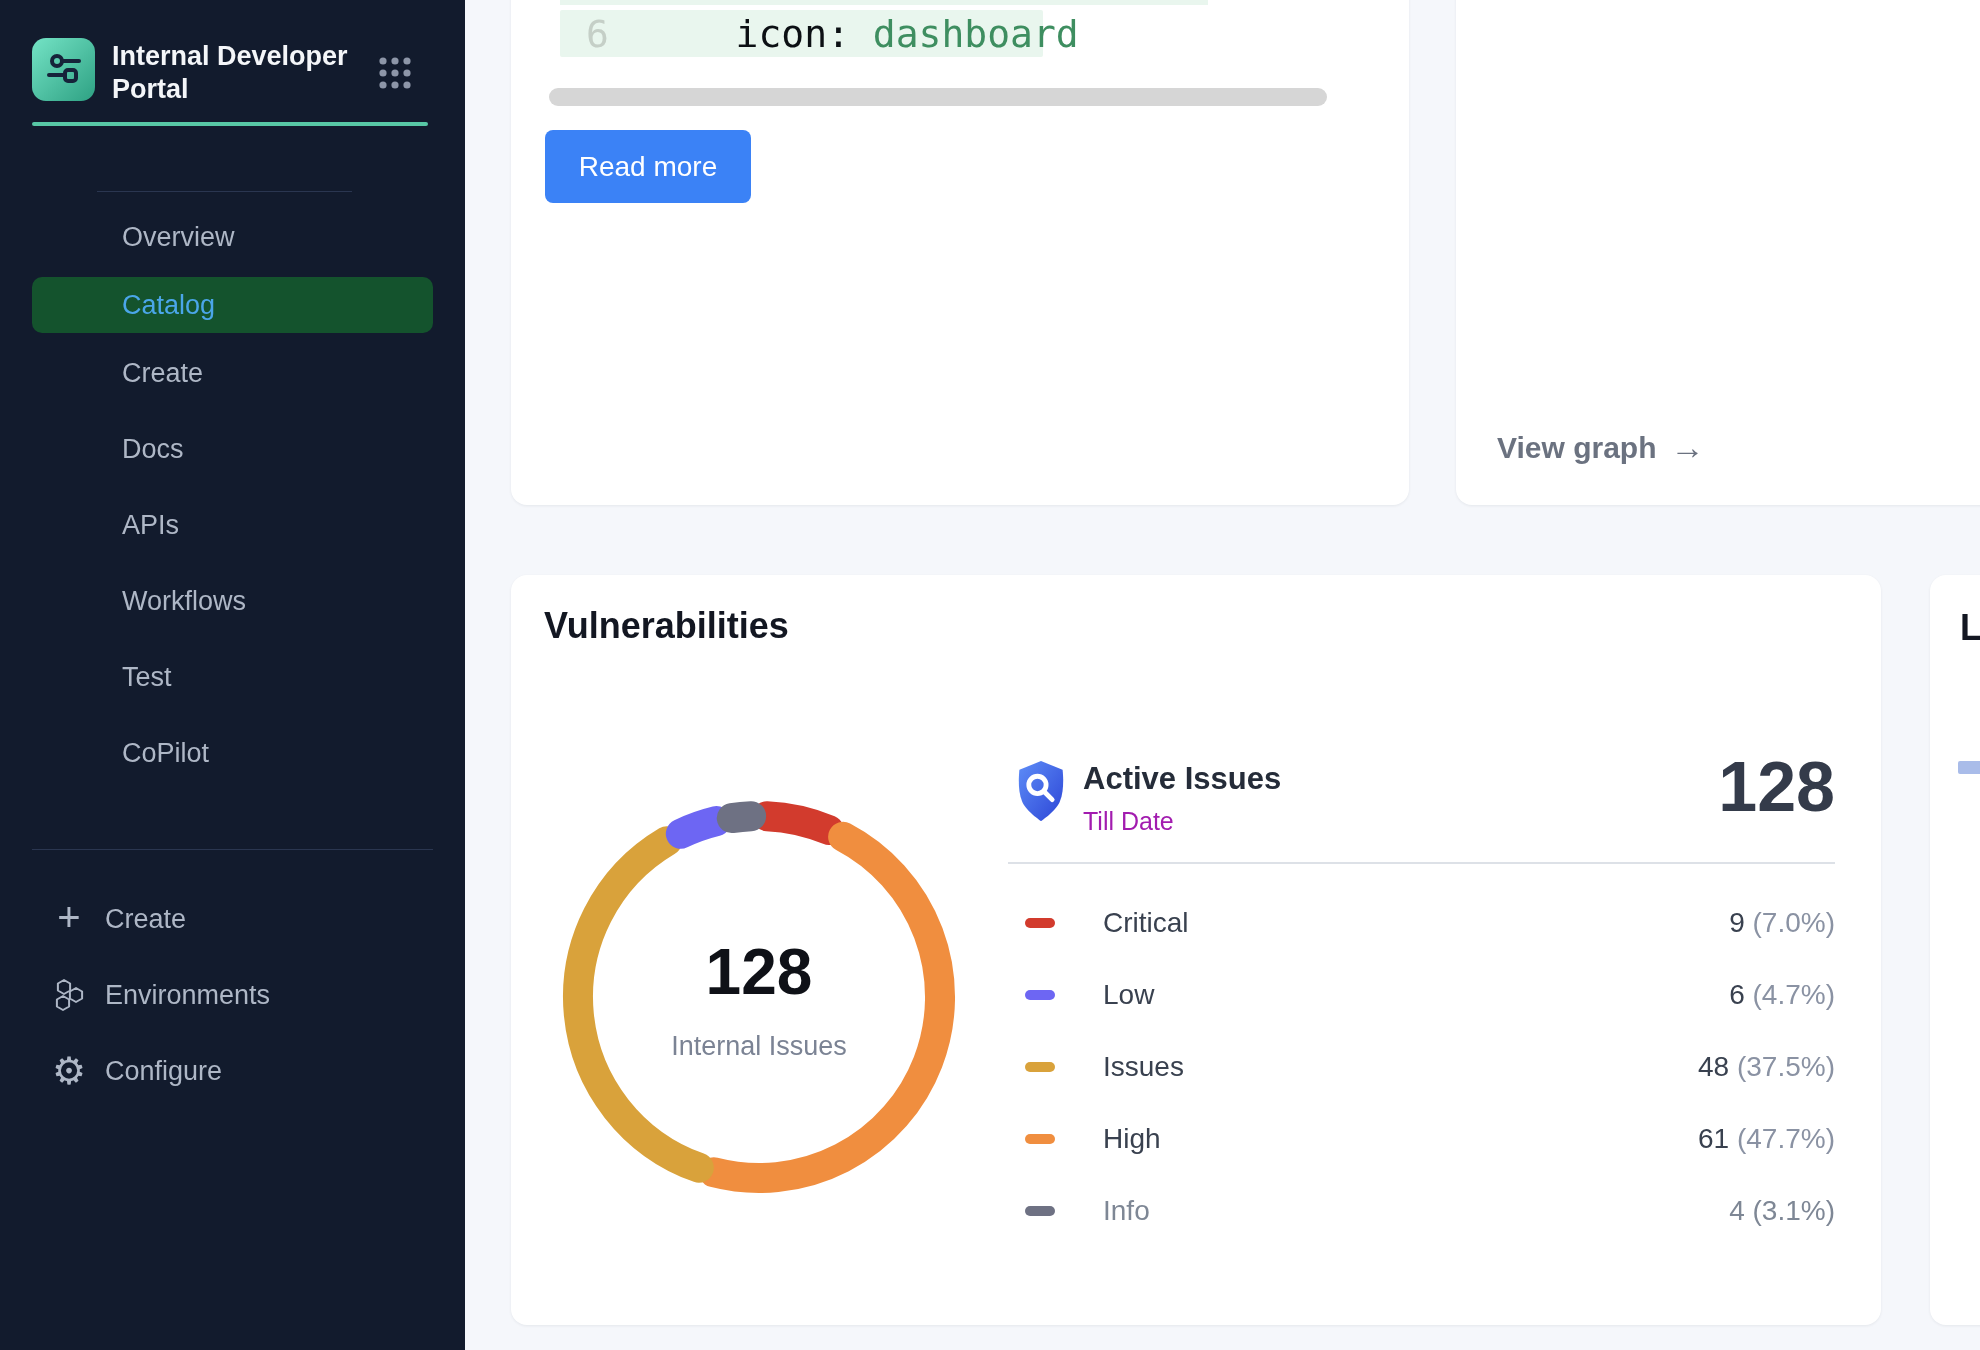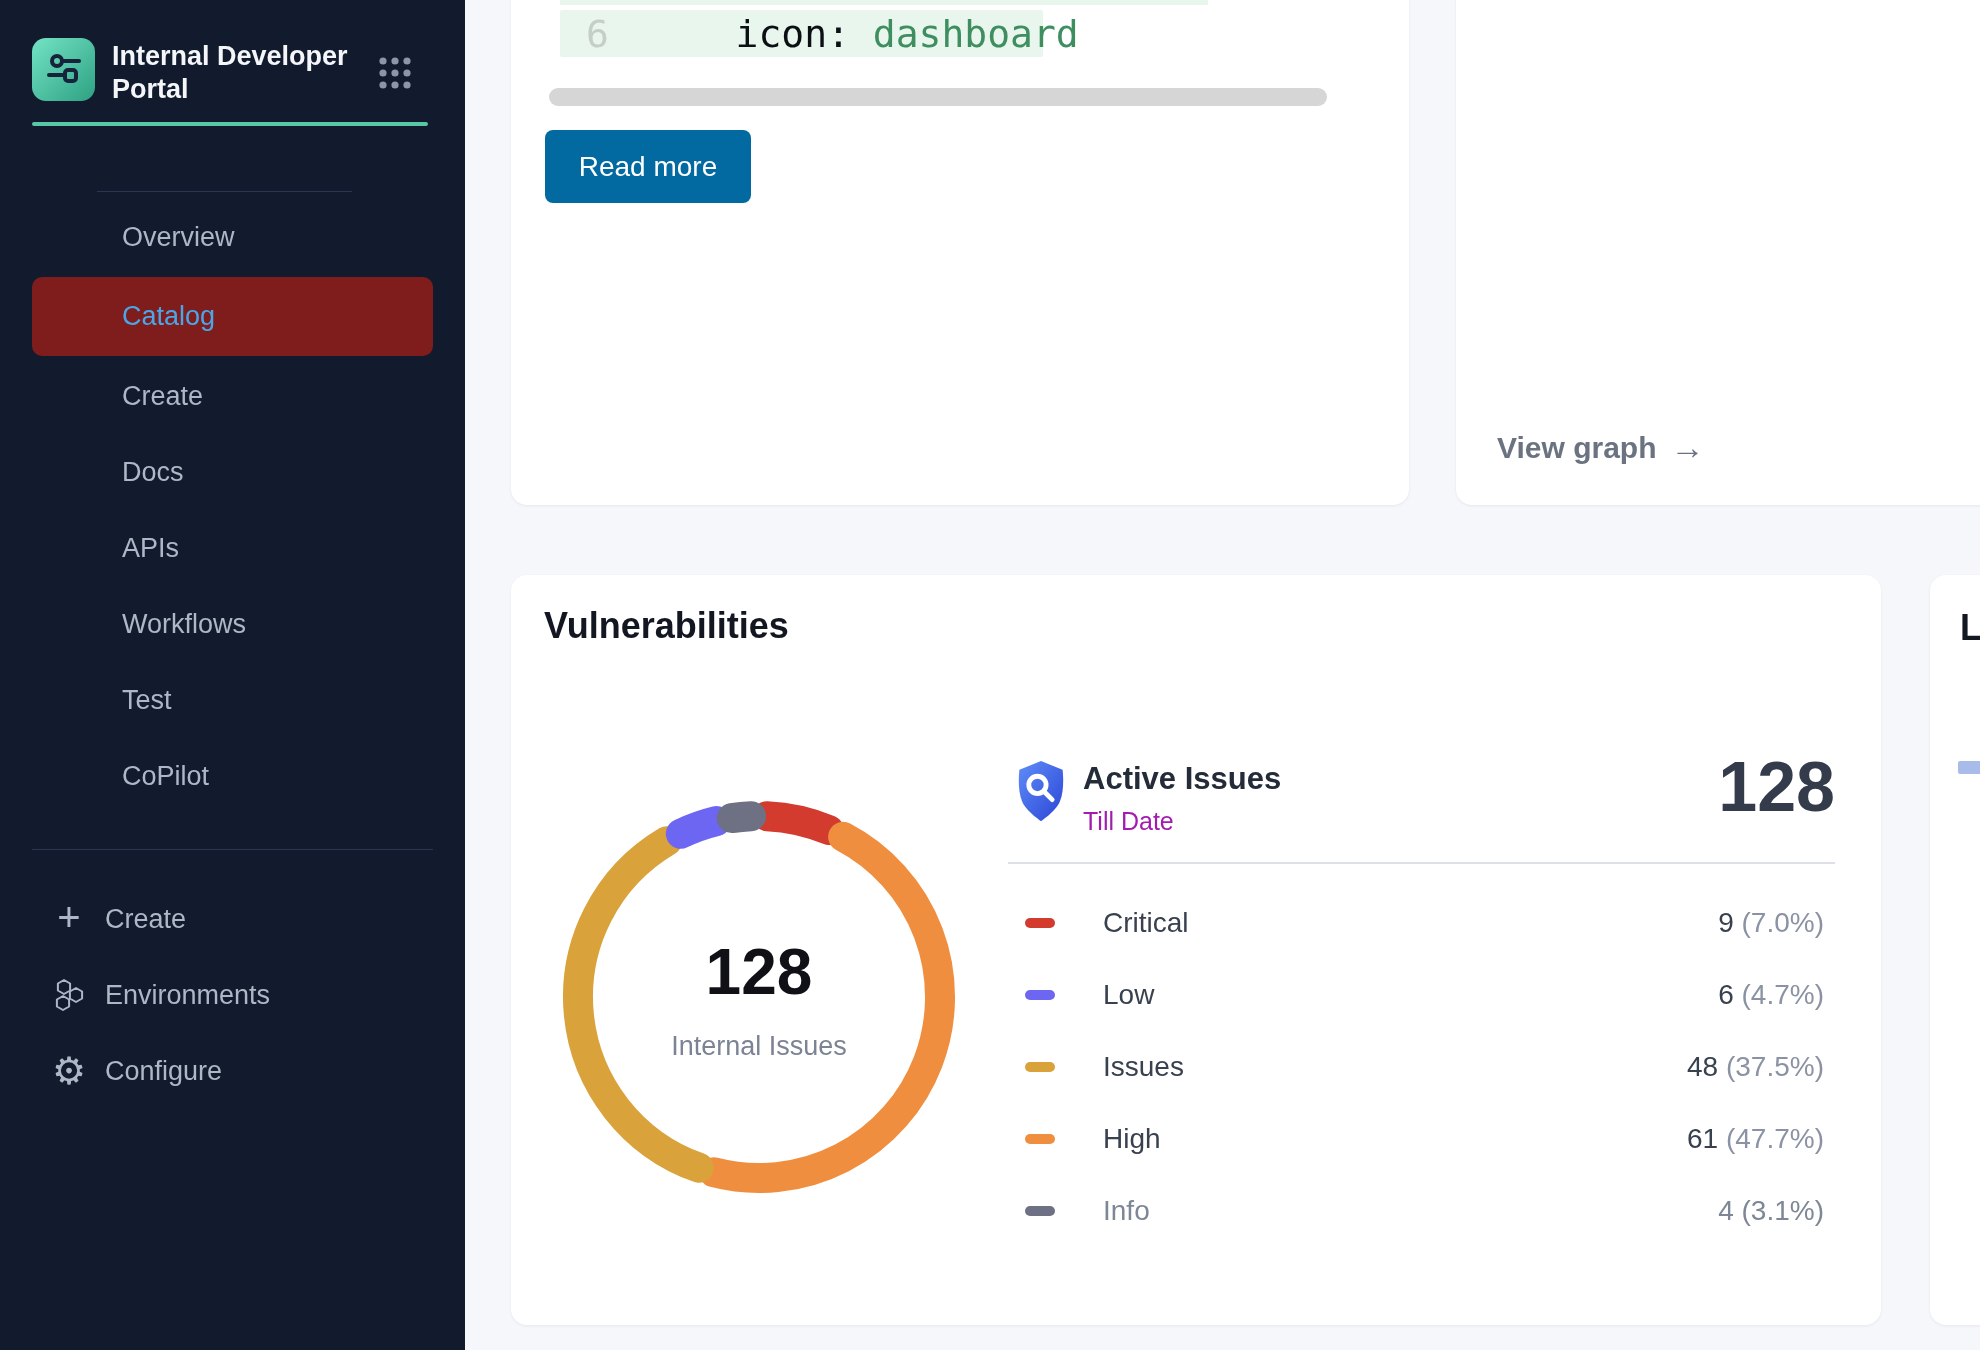--- a/index.html
+++ b/index.html
@@ -13,60 +13,60 @@
   .side-header{position:absolute;left:0;top:0;width:465px;height:98px;}
   .logo{position:absolute;left:32px;top:38px;width:63px;height:63px;border-radius:14px;
     background:linear-gradient(135deg,#74e3c5 0%,#2ea183 100%);display:flex;align-items:center;justify-content:center;}
   .side-title{position:absolute;left:112px;top:40px;width:250px;color:#f4f6f9;font-size:27px;font-weight:700;line-height:1.22;}
   .grid-icon{position:absolute;left:378px;top:56px;width:34px;height:34px;}
   .teal-line{position:absolute;left:32px;top:122px;width:396px;height:4px;background:#57c7a5;border-radius:2px;}
   .nav-divider{position:absolute;left:97px;top:191px;width:255px;height:1px;background:#2a3650;}
   .nav{position:absolute;left:0;top:199px;width:465px;list-style:none;margin:0;padding:0;}
   .nav li{height:76px;margin:0 32px;padding-left:90px;display:flex;align-items:center;
     font-size:27px;color:#aeb7c6;border-radius:10px;cursor:pointer;}
-  .nav li.active{background:#7f1d1d;color:#4ba6e9;height:79px;margin-top:2px;margin-bottom:2px;}
+  .nav li.active{background:#14532d;color:#4ba6e9;height:56px;margin-top:2px;margin-bottom:2px;}
   .bottom-divider{position:absolute;left:32px;top:849px;width:401px;height:1px;background:#2a3650;}
   .bottom-nav{position:absolute;left:0;top:881px;width:465px;}
   .bottom-item{height:76px;display:flex;align-items:center;padding-left:50px;color:#aeb7c6;font-size:27px;cursor:pointer;}
   .bottom-item .bicon{width:38px;height:38px;display:flex;align-items:center;justify-content:center;margin-right:17px;color:#aeb7c6;}
   .plus-glyph{font-size:40px;font-weight:300;line-height:1;margin-top:-4px;}
   .gear-glyph{font-size:38px;line-height:1;}
   
   .main{position:absolute;left:465px;top:0;width:1515px;height:1350px;background:#f5f7fb;}
   .card{position:absolute;background:#ffffff;border-radius:16px;box-shadow:0 1px 3px rgba(16,24,40,.07);}
   .doc-card{left:46px;top:-60px;width:898px;height:565px;}
   .code-line-prev{position:absolute;left:49px;top:60px;width:648px;height:5px;background:#e9f6ee;}
   .code-line{position:absolute;left:49px;top:70px;width:483px;height:47px;background:#e9f6ee;border-radius:2px;
     display:flex;align-items:center;font-family:"DejaVu Sans Mono",monospace;font-size:38px;}
   .code-num{margin-left:26px;width:40px;color:#c5cfc7;}
   .code-text{margin-left:58px;white-space:pre;color:#0c1014;}
   .code-value{color:#3e8e60;}
   .hscrollbar{position:absolute;left:38px;top:148px;width:778px;height:18px;border-radius:9px;background:#d6d6d6;}
-  .read-more{position:absolute;left:34px;top:190px;width:206px;height:73px;border-radius:8px;background:#0369a1;
+  .read-more{position:absolute;left:34px;top:190px;width:206px;height:73px;border-radius:8px;background:#3b82f6;
     border:none;color:#ffffff;font-size:28px;font-family:"Liberation Sans",sans-serif;cursor:pointer;
     display:flex;align-items:center;justify-content:center;}
   .graph-card{left:991px;top:-60px;width:620px;height:565px;}
   .view-graph{position:absolute;left:41px;top:488px;font-size:30px;font-weight:700;color:#6b7280;cursor:pointer;display:flex;align-items:center;gap:14px;}
   .view-graph .arrow{font-size:34px;font-weight:700;}
   
   .vuln-card{left:46px;top:575px;width:1370px;height:750px;}
   .vuln-title{position:absolute;left:33px;top:30px;font-size:36px;font-weight:700;color:#131722;}
   .donut-wrap{position:absolute;left:48px;top:222px;width:400px;height:400px;}
   .donut-wrap svg{position:absolute;left:0;top:0;}
   .donut-total{position:absolute;left:0;top:138px;width:400px;text-align:center;font-size:64px;font-weight:700;color:#0f1117;}
   .donut-sub{position:absolute;left:0;top:234px;width:400px;text-align:center;font-size:27px;color:#7b8394;}
   .shield-icon{position:absolute;left:499px;top:183px;width:62px;height:66px;}
   .ai-title{position:absolute;left:572px;top:186px;font-size:31px;font-weight:600;color:#252c39;}
   .ai-sub{position:absolute;left:572px;top:232px;font-size:25px;color:#a21caf;}
   .ai-total{position:absolute;right:46px;top:172px;font-size:70px;font-weight:700;color:#343b4a;}
   .ai-divider{position:absolute;left:497px;top:287px;width:827px;height:2px;background:#dde1e7;}
   .legend-row{position:absolute;left:497px;width:827px;height:40px;display:flex;align-items:center;gap:30px;}
   .legend-pill{width:30px;height:10px;border-radius:5px;margin-left:17px;flex:0 0 auto;}
   .legend-label{margin-left:18px;font-size:28px;color:#39414f;}
-  .legend-val{position:absolute;right:11px;font-size:28px;color:#39414f;}
+  .legend-val{position:absolute;right:0;font-size:28px;color:#39414f;}
   .legend-val .pct{color:#8a92a3;}
   .legend-row.muted .legend-label,.legend-row.muted .legend-val,.legend-row.muted .legend-val .pct{color:#7e8795;}
   
   .lang-card{left:1465px;top:575px;width:120px;height:750px;}
   .lang-title{position:absolute;left:30px;top:32px;font-size:36px;font-weight:700;color:#131722;}
   .lang-bar{position:absolute;left:28px;top:186px;width:70px;height:13px;background:#a9bce9;border-radius:2px;}
 </style>
 </head>
 <body>
 

